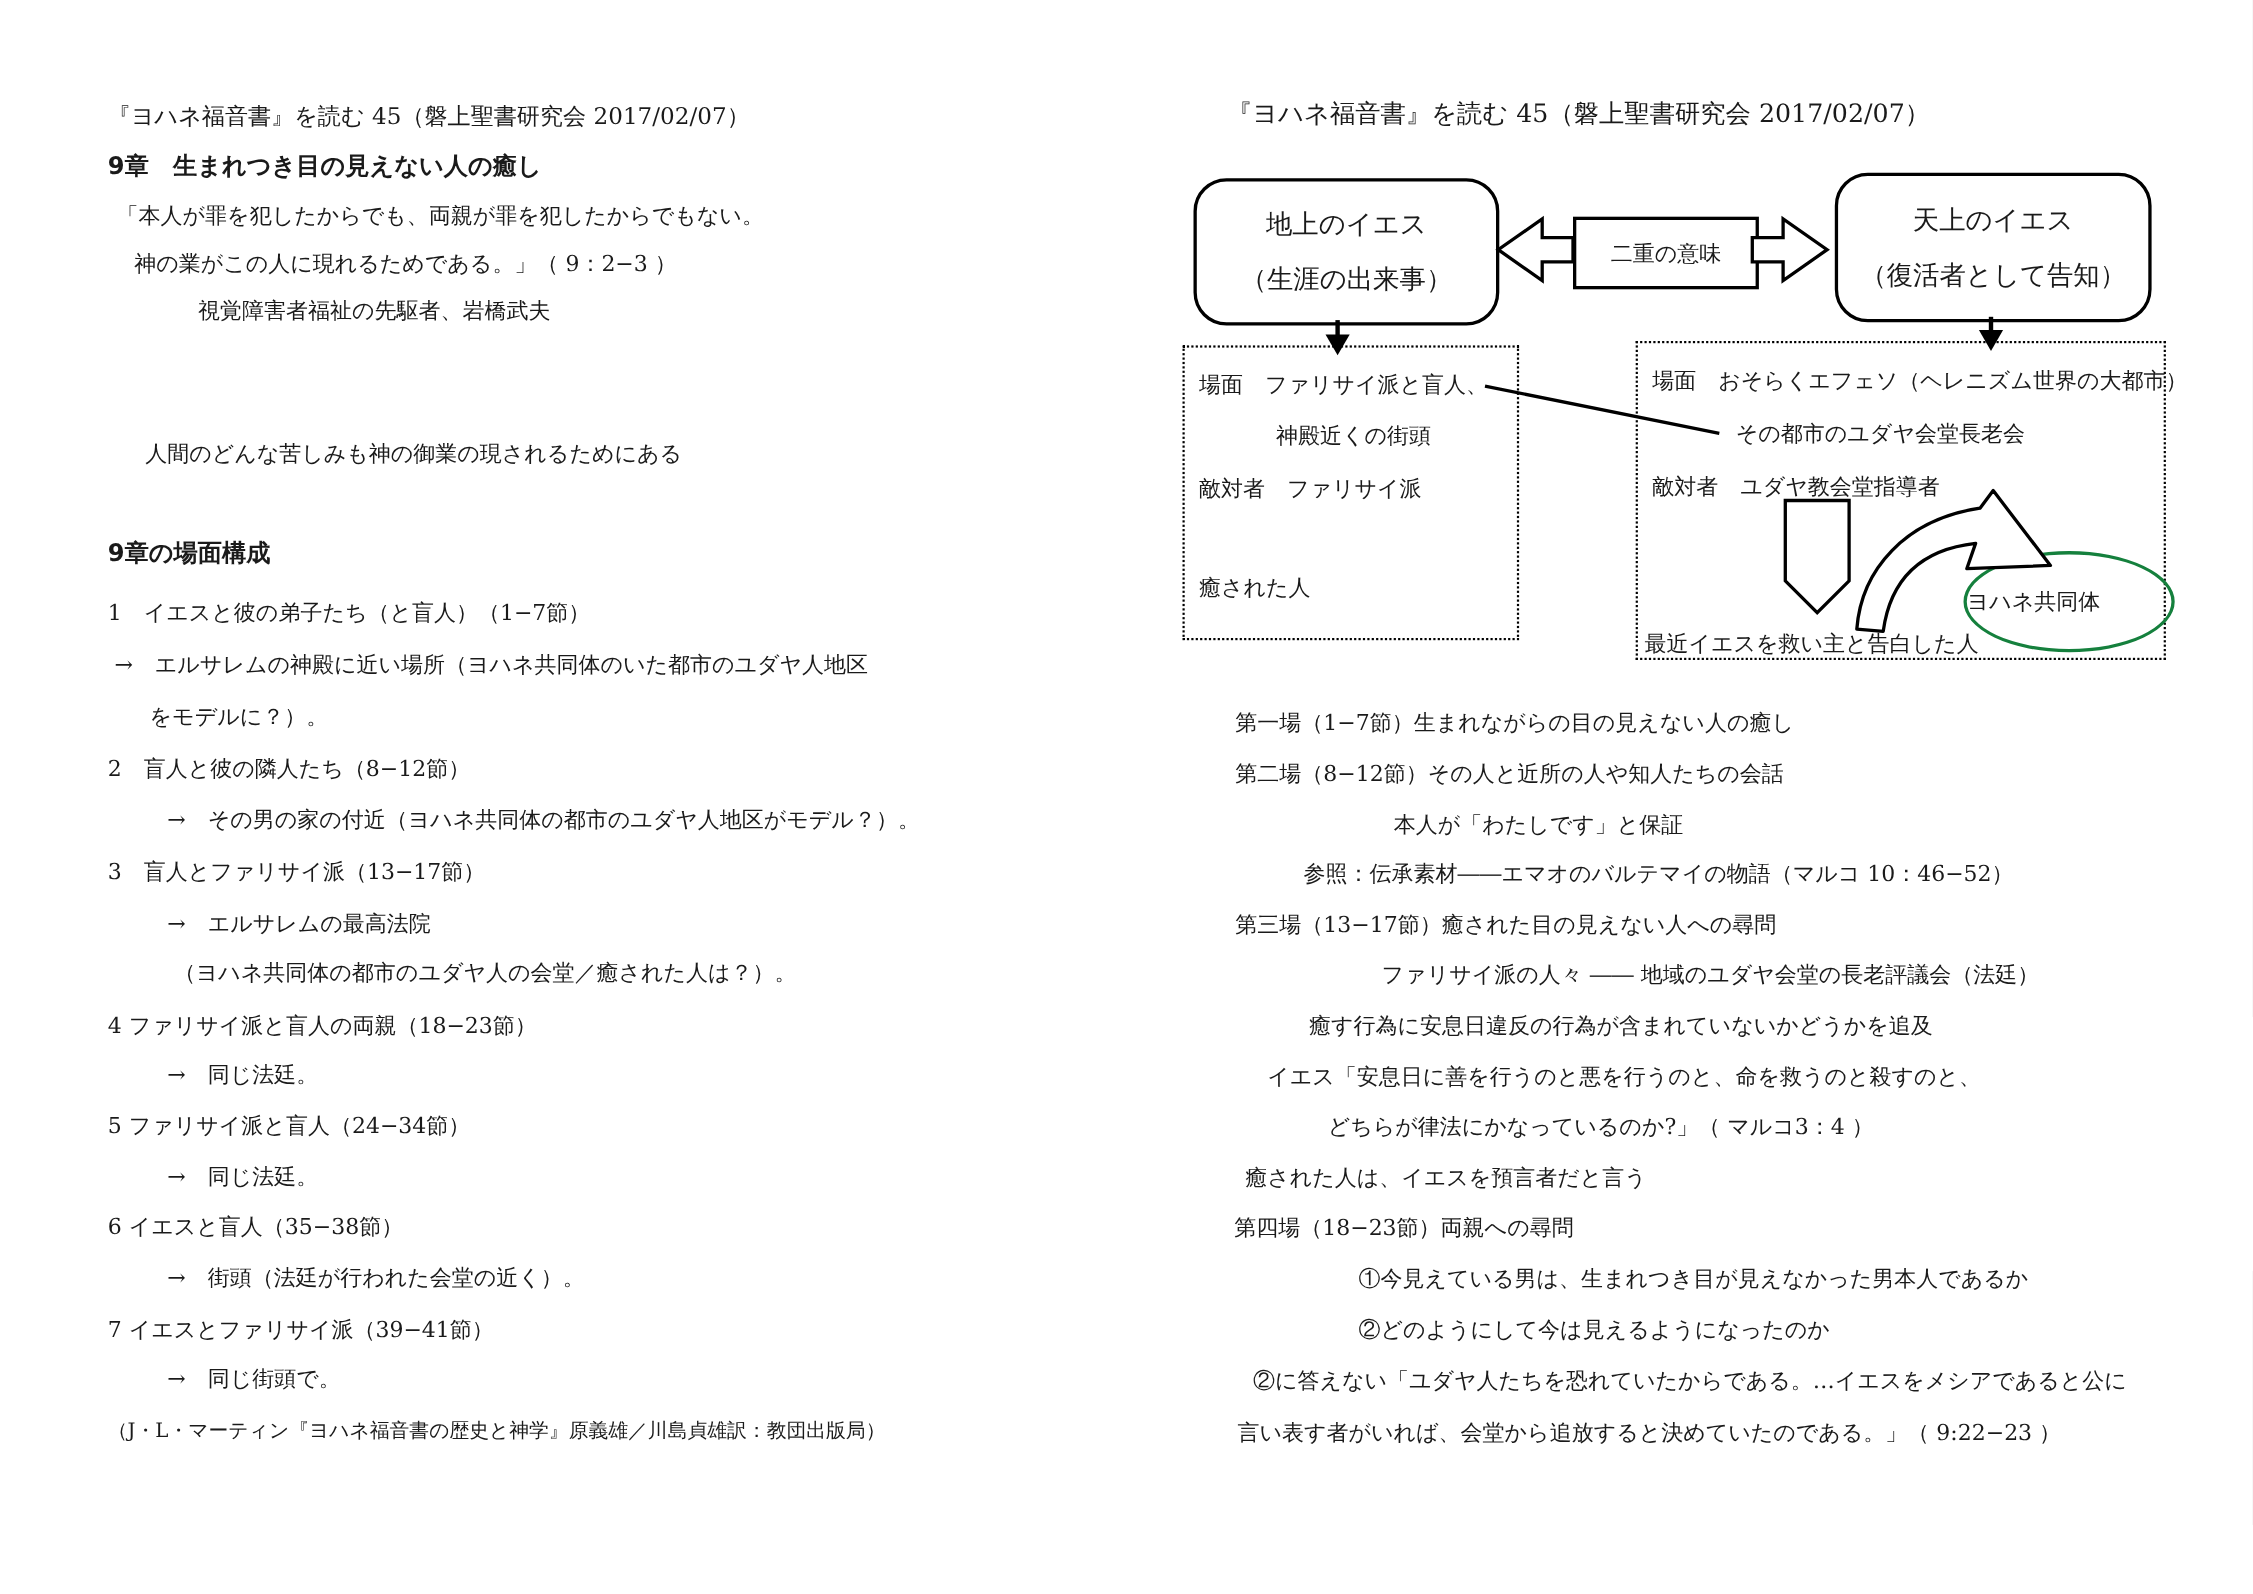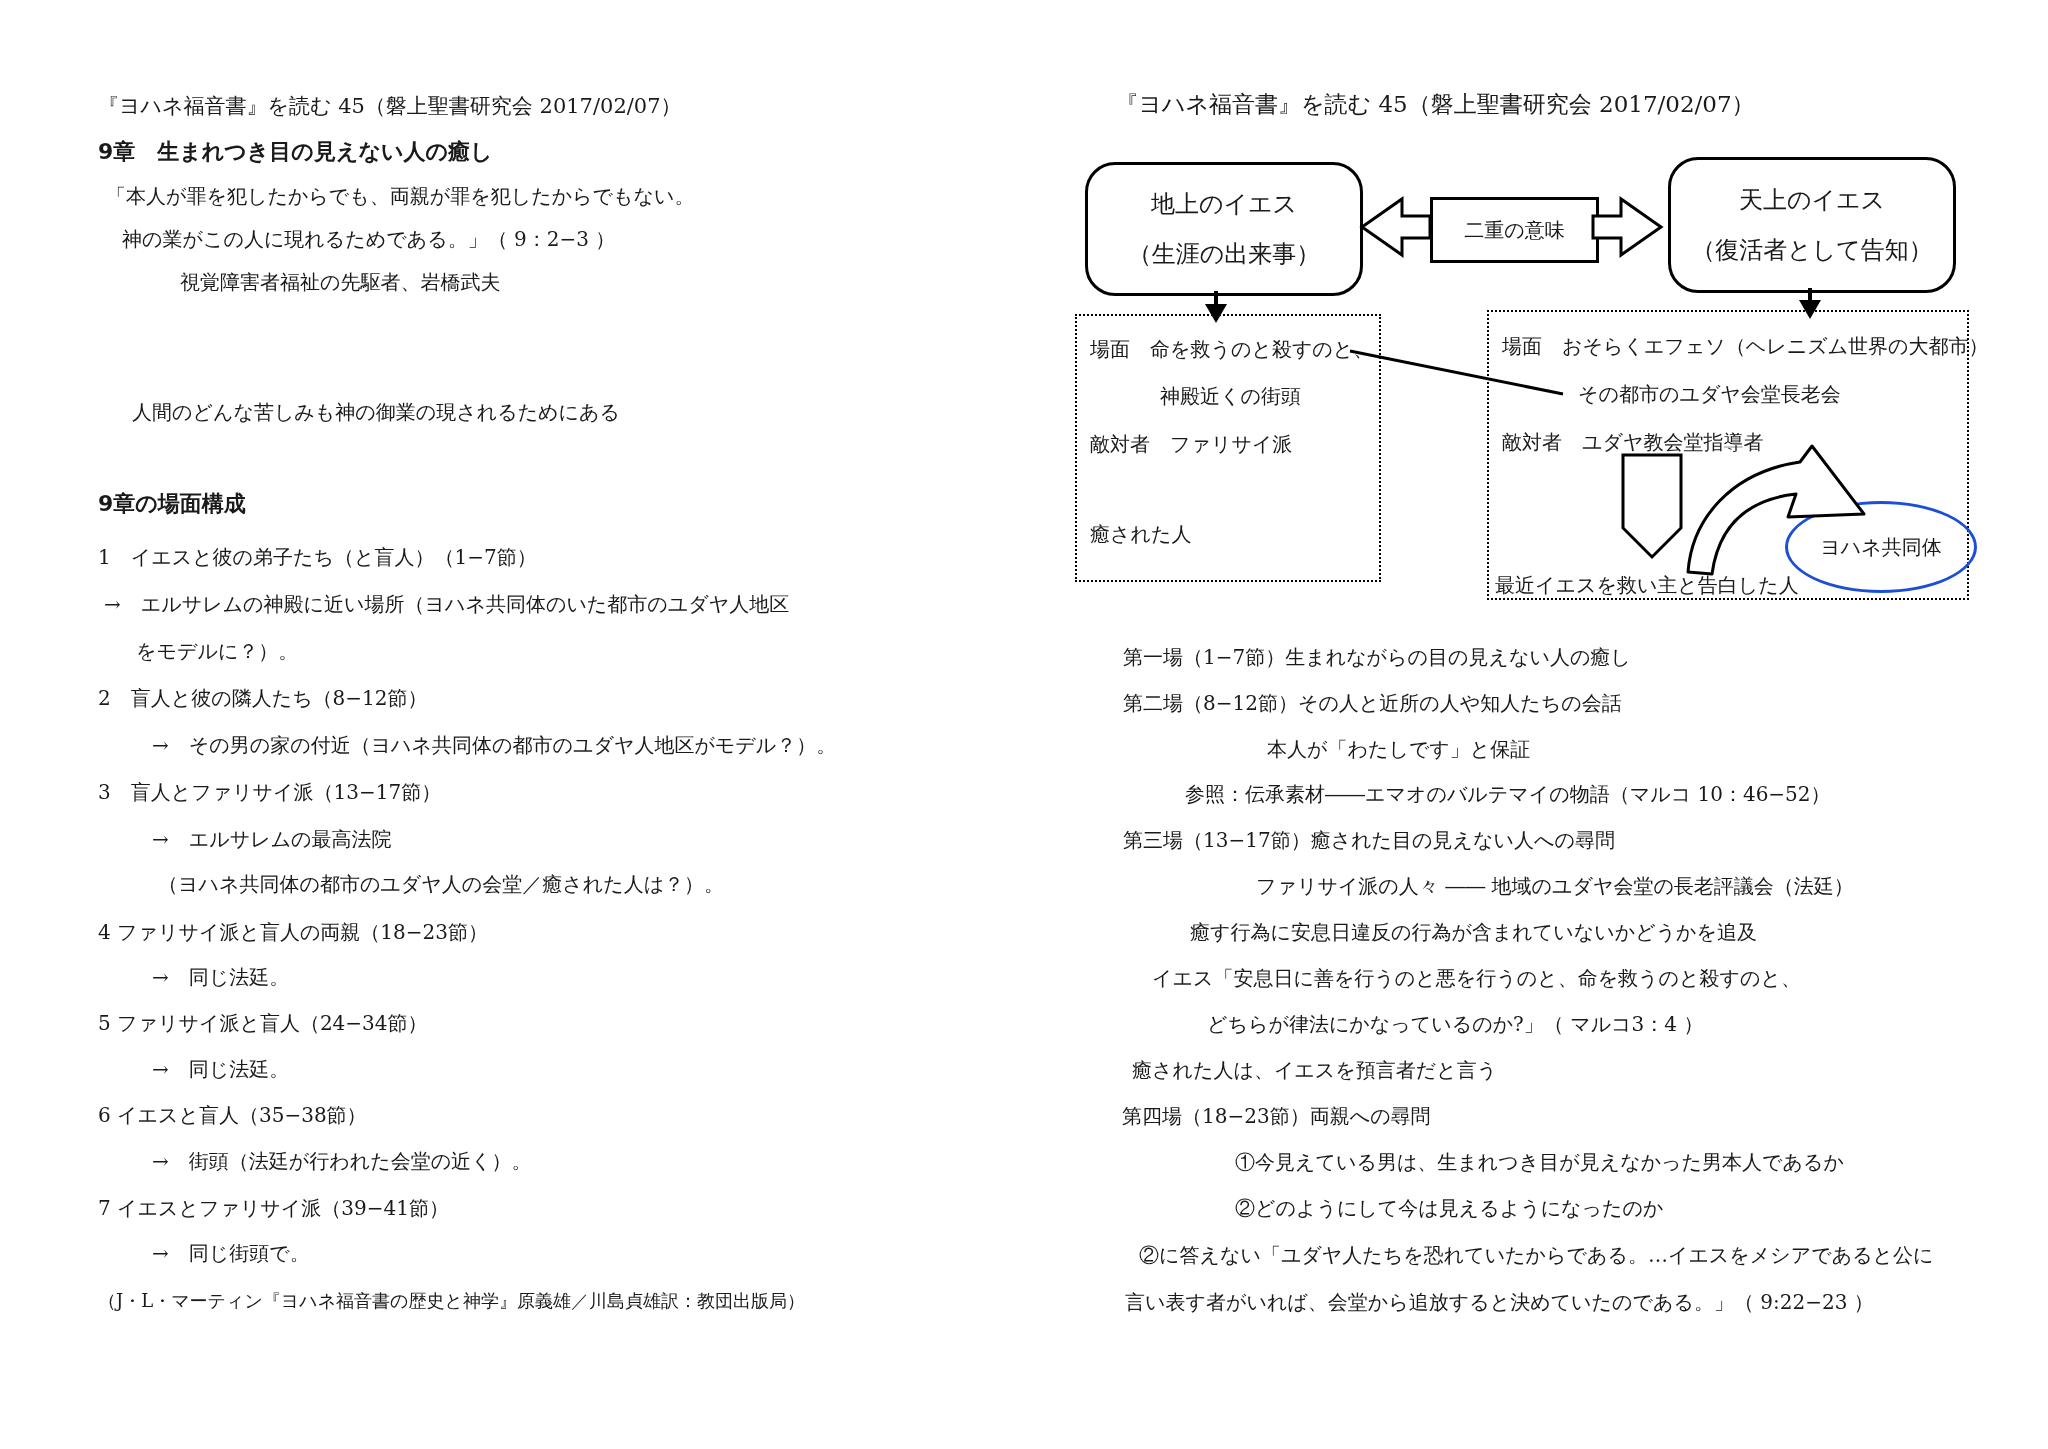--- a/index.html
+++ b/index.html
@@ -21,22 +21,22 @@
     gap:18px; background:#fff;
   }
   .rounded-box .bx-line { font-size:24px; white-space:nowrap; }
   .rect-box {
     position:absolute; border:3px solid #000; background:#fff;
     display:flex; align-items:center; justify-content:center;
   }
   .rect-box .bx-line { font-size:20px; white-space:nowrap; }
   .dashed-panel { position:absolute; border:2px dotted #000; }
   .ellipse-shape {
-    position:absolute; border:3px solid #1d4ed8; border-radius:50%;
-    display:flex; align-items:center; justify-content:center;
+    position:absolute; border:3px solid #15803d; border-radius:50%;
+    display:flex; align-items:center; justify-content:flex-start;
   }
   .ellipse-shape .bx-line { font-size:20px; white-space:nowrap; }
   svg.overlay { position:absolute; left:0; top:0; pointer-events:none; }
   .centered-title { position:absolute; text-align:center; white-space:nowrap; }
 </style>
 </head>
 <body>
 
 <div class="canvas">
 
@@ -82,21 +82,21 @@
     </div>
 
     <div class="rounded-box" style="left:1668px;top:157px;width:282px;height:130px">
       <div class="bx-line">天上のイエス</div>
       <div class="bx-line">（復活者として告知）</div>
     </div>
 
     <div class="dashed-panel" style="left:1075px;top:314px;width:302px;height:264px"></div>
     <div class="dashed-panel" style="left:1487px;top:310px;width:478px;height:286px"></div>
 
-    <div class="ln" style="left:1090px;top:337px">場面　命を救うのと殺すのと、</div>
+    <div class="ln" style="left:1090px;top:337px">場面　ファリサイ派と盲人、</div>
     <div class="ln" style="left:1160px;top:384px">神殿近くの街頭</div>
     <div class="ln" style="left:1090px;top:432px">敵対者　ファリサイ派</div>
     <div class="ln" style="left:1090px;top:522px">癒された人</div>
 
     <div class="ln" style="left:1502px;top:334px">場面　おそらくエフェソ（ヘレニズム世界の大都市）</div>
     <div class="ln" style="left:1578px;top:382px">その都市のユダヤ会堂長老会</div>
     <div class="ln" style="left:1502px;top:430px">敵対者　ユダヤ教会堂指導者</div>
     <div class="ln" style="left:1495px;top:573px">最近イエスを救い主と告白した人</div>
 
     <div class="ellipse-shape" style="left:1785px;top:501px;width:186px;height:86px;background:transparent">

